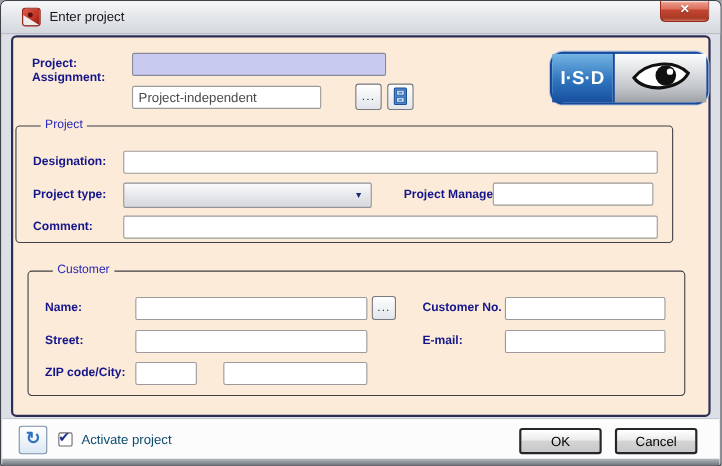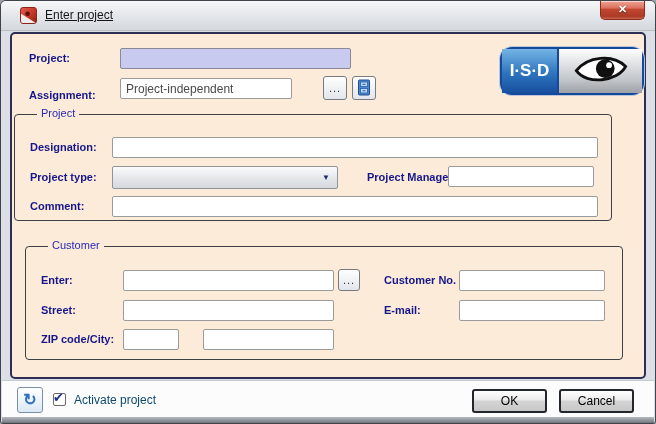--- a/index.html
+++ b/index.html
@@ -4,21 +4,21 @@
 <style>
   html,body{margin:0;padding:0;background:#9aa0a8;font-family:"Liberation Sans",sans-serif;}
   .window{position:relative;width:654px;height:422px;margin:0;background:#DCE0E6;
           border:1px solid #41434A;border-radius:6px 6px 3px 3px;overflow:hidden;}
   
   .titlebar{position:absolute;left:0;top:0;right:0;height:29px;
             background:linear-gradient(#F6F7F8,#E2E5E9 55%,#D5D8DD);border-bottom:1px solid #B9BDC4;}
   .app-icon{position:absolute;left:19px;top:6px;width:17px;height:17px;border-radius:3px;
             border:1px solid #8E2318;background:linear-gradient(135deg,#E25A4C,#C03424 60%,#921E12);
             box-sizing:border-box;overflow:hidden;}
-  .title-text{position:absolute;left:44px;top:7px;font-size:12px;color:#15151a;text-decoration:underline;}
+  .title-text{position:absolute;left:44px;top:7px;font-size:12px;color:#15151a;}
   .close-btn{position:absolute;right:10px;top:0;width:45px;height:19px;box-sizing:border-box;
              border:1px solid #92291C;border-top:none;border-radius:0 0 5px 5px;
              background:linear-gradient(#EFA394,#DB6F5C 40%,#C3462F 45%,#AC3B27 85%,#C5664E);
              box-shadow:inset 0 1px 0 rgba(255,255,255,.55);cursor:pointer;}
   .close-x{display:block;text-align:center;color:#fff;font-size:11px;font-weight:bold;line-height:17px;
            text-shadow:0 1px 1px rgba(0,0,0,.5);}
   
   .panel{position:absolute;left:9px;top:31px;width:636px;height:347px;box-sizing:border-box;
          background:#FBEBD8;border:2px solid #2E2E54;border-radius:5px;}
   .lbl{position:absolute;font-size:11px;font-weight:bold;color:#16168C;white-space:nowrap;}
@@ -79,21 +79,21 @@
     <div class="close-btn">
       <span class="close-x">✕</span>
     </div>
   </div>
 
   <div class="panel">
 
     <span class="lbl" style="left:17px;top:18px;">Project:</span>
     <input class="inp inp-project" style="left: 108px; top: 14px; width: 231px;" value="">
 
-    <span class="lbl" style="left:17px;top:31px;margin-top:24px;">Assignment:</span>
+    <span class="lbl" style="left:17px;top:31px;">Assignment:</span>
     <input class="inp" style="left: 108px; top: 44px; width: 172px;" value="Project-independent">
     <button class="sbtn" style="left:311px;top:42px;width:24px;height:24px;">
       <span class="dots">...</span>
     </button>
     <button class="sbtn" style="left:340px;top:42px;width:24px;height:24px;">
       <span>
         <svg width="14" height="17" viewBox="0 0 14 17" style="margin-top:2px;">
           <rect x="1.5" y="1" width="11" height="15" rx="1" fill="#4C86D0" stroke="#1E4F8F"></rect>
           <rect x="3.5" y="3" width="7" height="4.5" fill="#BDD8F2" stroke="#2A5FA5" stroke-width="0.8"></rect>
           <rect x="3.5" y="9.5" width="7" height="4.5" fill="#BDD8F2" stroke="#2A5FA5" stroke-width="0.8"></rect>
@@ -132,21 +132,21 @@
       <span class="lbl clip-label" style="left:352px;top:56px;">Project Manager</span>
       <input class="inp" style="left: 433px; top: 51px; width: 146px;" value="">
 
       <span class="lbl" style="left:15px;top:85px;">Comment:</span>
       <input class="inp" style="left: 97px; top: 81px; width: 486px;" value="">
     </div>
 
     <div class="groupbox" style="left:13px;top:212px;width:598px;height:114px;">
       <span class="legend">Customer</span>
 
-      <span class="lbl" style="left:15px;top:27px;">Enter:</span>
+      <span class="lbl" style="left:15px;top:27px;">Name:</span>
       <input class="inp" style="left: 97px; top: 23px; width: 211px;" value="">
       <button class="sbtn" style="left:312px;top:22px;width:22px;height:22px;">
         <span class="dots">...</span>
       </button>
       <span class="lbl" style="left:358px;top:27px;">Customer No.</span>
       <input class="inp" style="left: 433px; top: 23px; width: 146px;" value="">
 
       <span class="lbl" style="left:15px;top:57px;">Street:</span>
       <input class="inp" style="left: 97px; top: 53px; width: 211px;" value="">
       <span class="lbl" style="left:358px;top:57px;">E-mail:</span>

